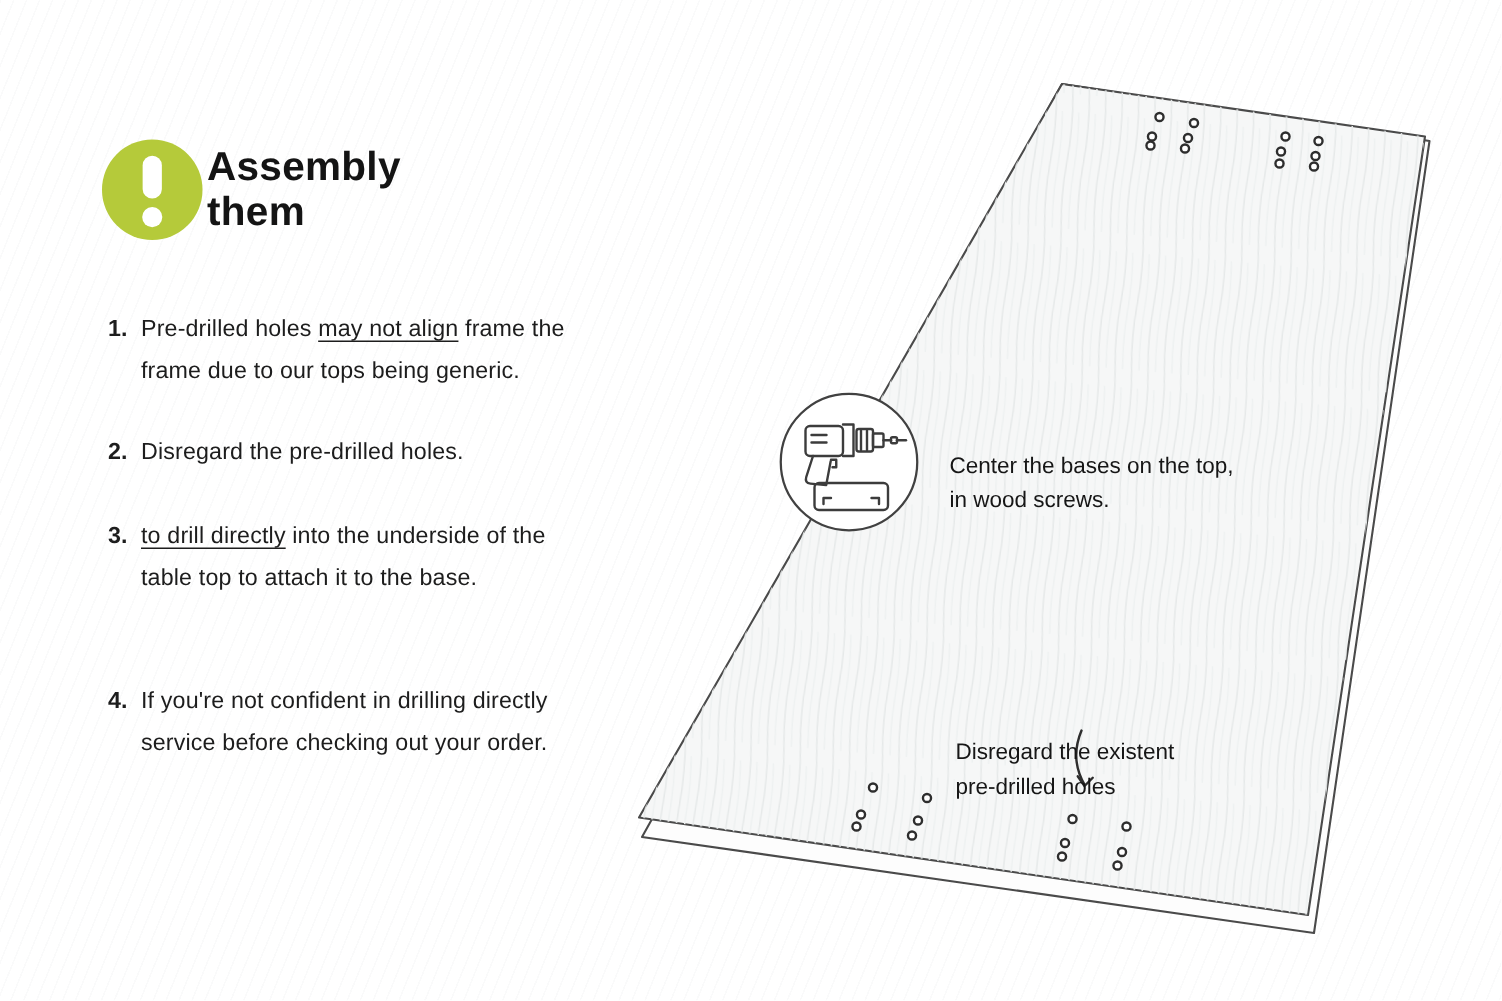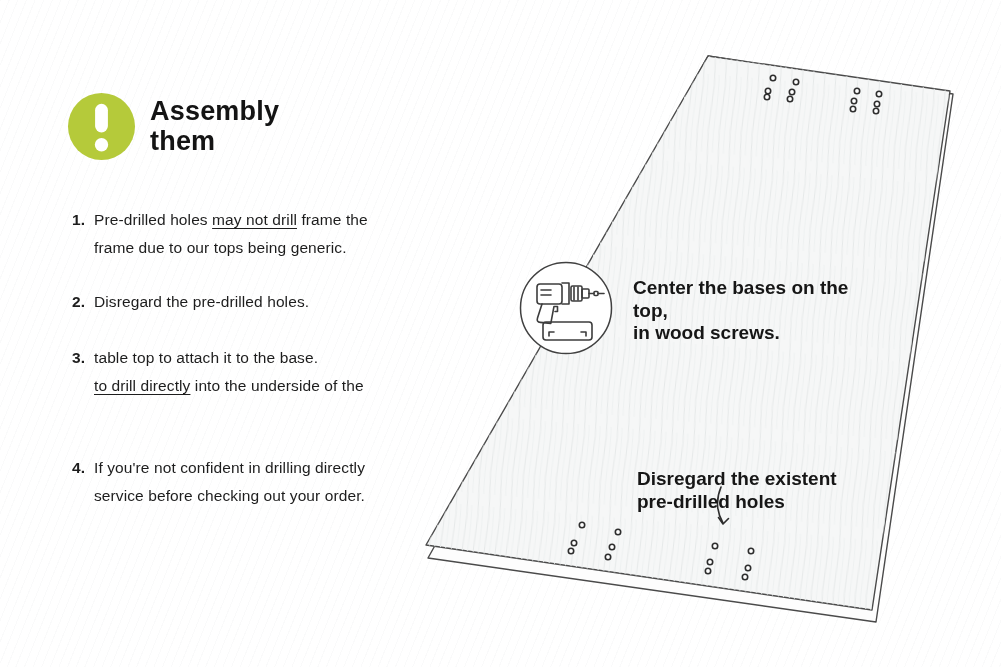--- a/index.html
+++ b/index.html
@@ -6,28 +6,28 @@
   #stage{
     position:relative;width:1001px;height:667px;overflow:hidden;background:#fff;
     background-image:repeating-linear-gradient(112deg,
       rgba(110,120,130,0.035) 0px, rgba(110,120,130,0.035) 1px,
       transparent 1px, transparent 8px);
     font-family:"Liberation Sans", sans-serif;
     color:#1d1d1d;
   }
   
   .icon-badge{position:absolute;left:67px;top:92px;width:69px;height:69px;}
-  .title{position:absolute;left:150px;top:96px;font-size:27px;font-weight:800;
+  .title{position:absolute;left:138px;top:96px;font-size:27px;font-weight:800;
          line-height:30px;letter-spacing:.2px;color:#141414;}
   
   .note{position:absolute;left:72px;display:flex;font-size:15.5px;line-height:28px;letter-spacing:.1px;}
   .note-num{width:22px;font-weight:700;flex:0 0 22px;}
   .u{text-decoration:underline;text-underline-offset:3px;text-decoration-thickness:1.4px;}
   
-  .ann{position:absolute;font-size:19px;font-weight:700;line-height:22.5px;color:#161616;}
+  .ann{position:absolute;font-size:15px;font-weight:400;line-height:22.5px;color:#161616;margin-top:23px;}
   #ann-drill{left:633px;top:277px;width:240px;}
   #ann-holes{left:637px;top:468px;width:210px;}
   .diagram-svg{position:absolute;left:0;top:0;width:1001px;height:667px;}
 </style>
 </head>
 <body>
 
 <div id="stage">
 
   <svg class="diagram-svg" viewBox="0 0 1001 667">
@@ -109,37 +109,37 @@
   </svg>
 
   <div class="title">
     <div>Assembly</div>
     <div>them</div>
   </div>
 
   <div class="note" style="top:206px">
     <span class="note-num">1.</span>
     <span class="note-lines">
-      <div><span>Pre-drilled holes </span><span class="u">may not drill</span><span> frame the</span></div>
+      <div><span>Pre-drilled holes </span><span class="u">may not align</span><span> frame the</span></div>
       <div><span>frame due to our tops being generic.</span></div>
     </span>
   </div>
 
   <div class="note" style="top:288px">
     <span class="note-num">2.</span>
     <span class="note-lines">
       <div><span>Disregard the pre-drilled holes.</span></div>
     </span>
   </div>
 
   <div class="note" style="top:344px">
     <span class="note-num">3.</span>
     <span class="note-lines">
+      <div><span class="u">to drill directly</span><span> into the underside of the</span></div>
       <div><span>table top to attach it to the base.</span></div>
-      <div><span class="u">to drill directly</span><span> into the underside of the</span></div>
     </span>
   </div>
 
   <div class="note" style="top:454px">
     <span class="note-num">4.</span>
     <span class="note-lines">
       <div><span>If you're not confident in drilling directly</span></div>
       <div><span>service before checking out your order.</span></div>
     </span>
   </div>

